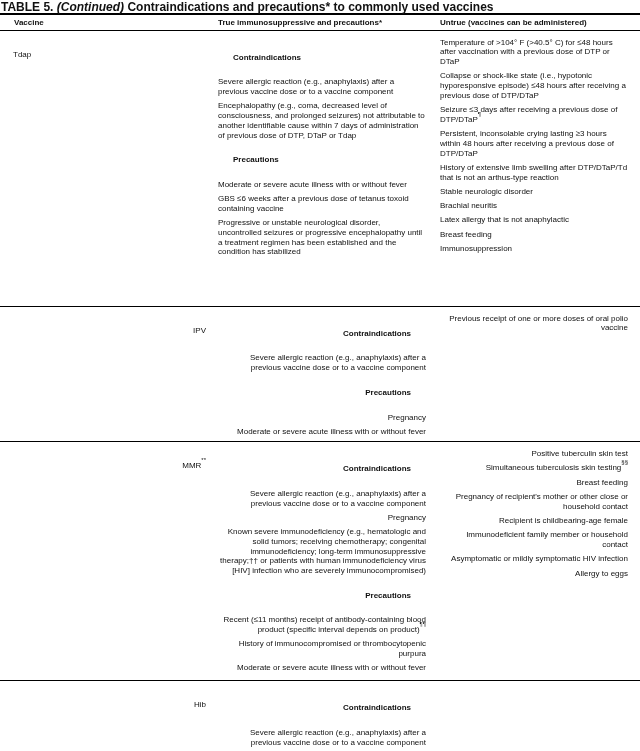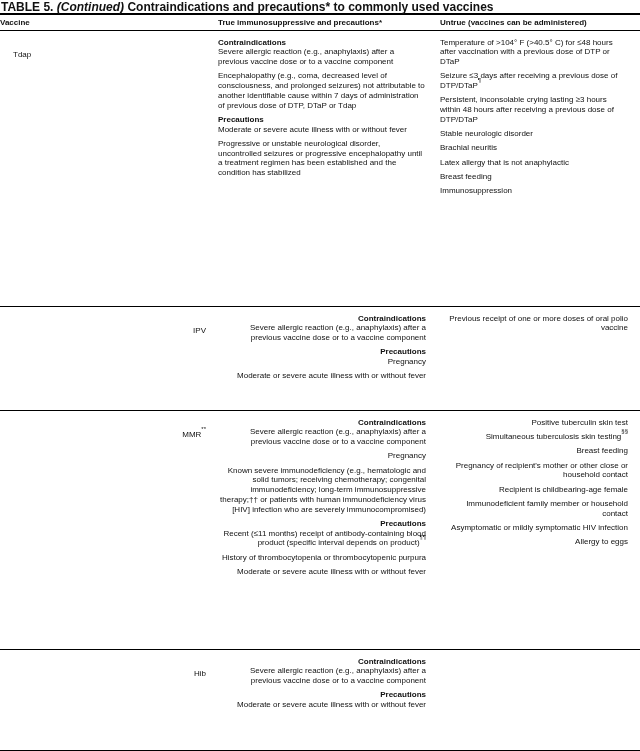--- a/index.html
+++ b/index.html
@@ -24,33 +24,33 @@
   }
   .b  { font-weight: bold; }
   .bi { font-weight: bold; font-style: italic; }
   .thead {
     display: grid;
     grid-template-columns: 218px 222px 200px;
     padding: 3px 0 2px 0;
     border-bottom: 1px solid #000;
   }
   .thead .hc { font-weight: bold; }
-  .thead .hc1 { padding-left: 0; }
+  .thead .hc1 { padding-left: 14px; }
   .row {
     display: grid;
     grid-template-columns: 218px 222px 200px;
     padding-top: 7px;
     box-sizing: border-box;
   }
   .row + .row { border-top: 1px solid #000; text-align: right; }
   .cell { box-sizing: border-box; }
   .cell-vaccine { padding-left: 1px; }
   .cell-true    { padding-right: 14px; }
   .cell-untrue  { padding-right: 12px; }
-  .h { font-weight: bold; margin: 0; }
+  .h { font-weight: bold; margin: 15px; }
   .p { margin: 0 0 4.6px 0; }
   sup { font-size: 6px; line-height: 0; position: relative; top: -2.5px; }
   .vaccine-name { margin: 12px; }
 </style>
 </head>
 <body>
 
 <div class="page">
   <div class="title">
     <span class="b">TABLE 5. </span><span class="bi">(Continued) </span><span class="b">Contraindications and precautions* to commonly used vaccines</span>
@@ -64,26 +64,29 @@
       <div class="row" style="min-height: 275px;">
         <div class="cell cell-vaccine">
           <div class="vaccine-name">Tdap</div>
         </div>
         <div class="cell cell-true">
           <div class="h">Contraindications</div>
           <div class="p">Severe allergic reaction (e.g., anaphylaxis) after a previous vaccine dose or to a vaccine component</div>
           <div class="p">Encephalopathy (e.g., coma, decreased level of consciousness, and prolonged seizures) not attributable to another identifiable cause within 7 days of administration of previous dose of DTP, DTaP or Tdap</div>
           <div class="h">Precautions</div>
           <div class="p">Moderate or severe acute illness with or without fever</div>
+          <div class="p">GBS ≤6 weeks after a previous dose of tetanus toxoid containing vaccine</div>
           <div class="p">Progressive or unstable neurological disorder, uncontrolled seizures or progressive encephalopathy until a treatment regimen has been established and the condition has stabilized</div>
         </div>
         <div class="cell cell-untrue">
           <div class="p">Temperature of &gt;104° F (&gt;40.5° C) for ≤48 hours after vaccination with a previous dose of DTP or DTaP</div>
+          <div class="p">Collapse or shock-like state (i.e., hypotonic hyporesponsive episode) ≤48 hours after receiving a previous dose of DTP/DTaP</div>
           <div class="p">Seizure ≤3 days after receiving a previous dose of DTP/DTaP<sup>¶</sup></div>
           <div class="p">Persistent, inconsolable crying lasting ≥3 hours within 48 hours after receiving a previous dose of DTP/DTaP</div>
+          <div class="p">History of extensive limb swelling after DTP/DTaP/Td that is not an arthus-type reaction</div>
           <div class="p">Stable neurologic disorder</div>
           <div class="p">Brachial neuritis</div>
           <div class="p">Latex allergy that is not anaphylactic</div>
           <div class="p">Breast feeding</div>
           <div class="p">Immunosuppression</div>
         </div>
       </div>
       <div class="row" style="min-height: 104px;">
         <div class="cell cell-vaccine">
           <div class="vaccine-name">IPV</div>
@@ -103,21 +106,21 @@
         <div class="cell cell-vaccine">
           <div class="vaccine-name">MMR<sup>**</sup></div>
         </div>
         <div class="cell cell-true">
           <div class="h">Contraindications</div>
           <div class="p">Severe allergic reaction (e.g., anaphylaxis) after a previous vaccine dose or to a vaccine component</div>
           <div class="p">Pregnancy</div>
           <div class="p">Known severe immunodeficiency (e.g., hematologic and solid tumors; receiving chemotherapy; congenital immunodeficiency; long-term immunosuppressive therapy;†† or patients with human immunodeficiency virus [HIV] infection who are severely immunocompromised)</div>
           <div class="h">Precautions</div>
           <div class="p">Recent (≤11 months) receipt of antibody-containing blood product (specific interval depends on product)<sup>¶¶</sup></div>
-          <div class="p">History of thrombocytopenia or thrombocytopenic purpura</div>
+          <div class="p">History of immunocompromised or thrombocytopenic purpura</div>
           <div class="p">Moderate or severe acute illness with or without fever</div>
         </div>
         <div class="cell cell-untrue">
           <div class="p">Positive tuberculin skin test</div>
           <div class="p">Simultaneous tuberculosis skin testing<sup>§§</sup></div>
           <div class="p">Breast feeding</div>
           <div class="p">Pregnancy of recipient's mother or other close or household contact</div>
           <div class="p">Recipient is childbearing-age female</div>
           <div class="p">Immunodeficient family member or household contact</div>
           <div class="p">Asymptomatic or mildly symptomatic HIV infection</div>

